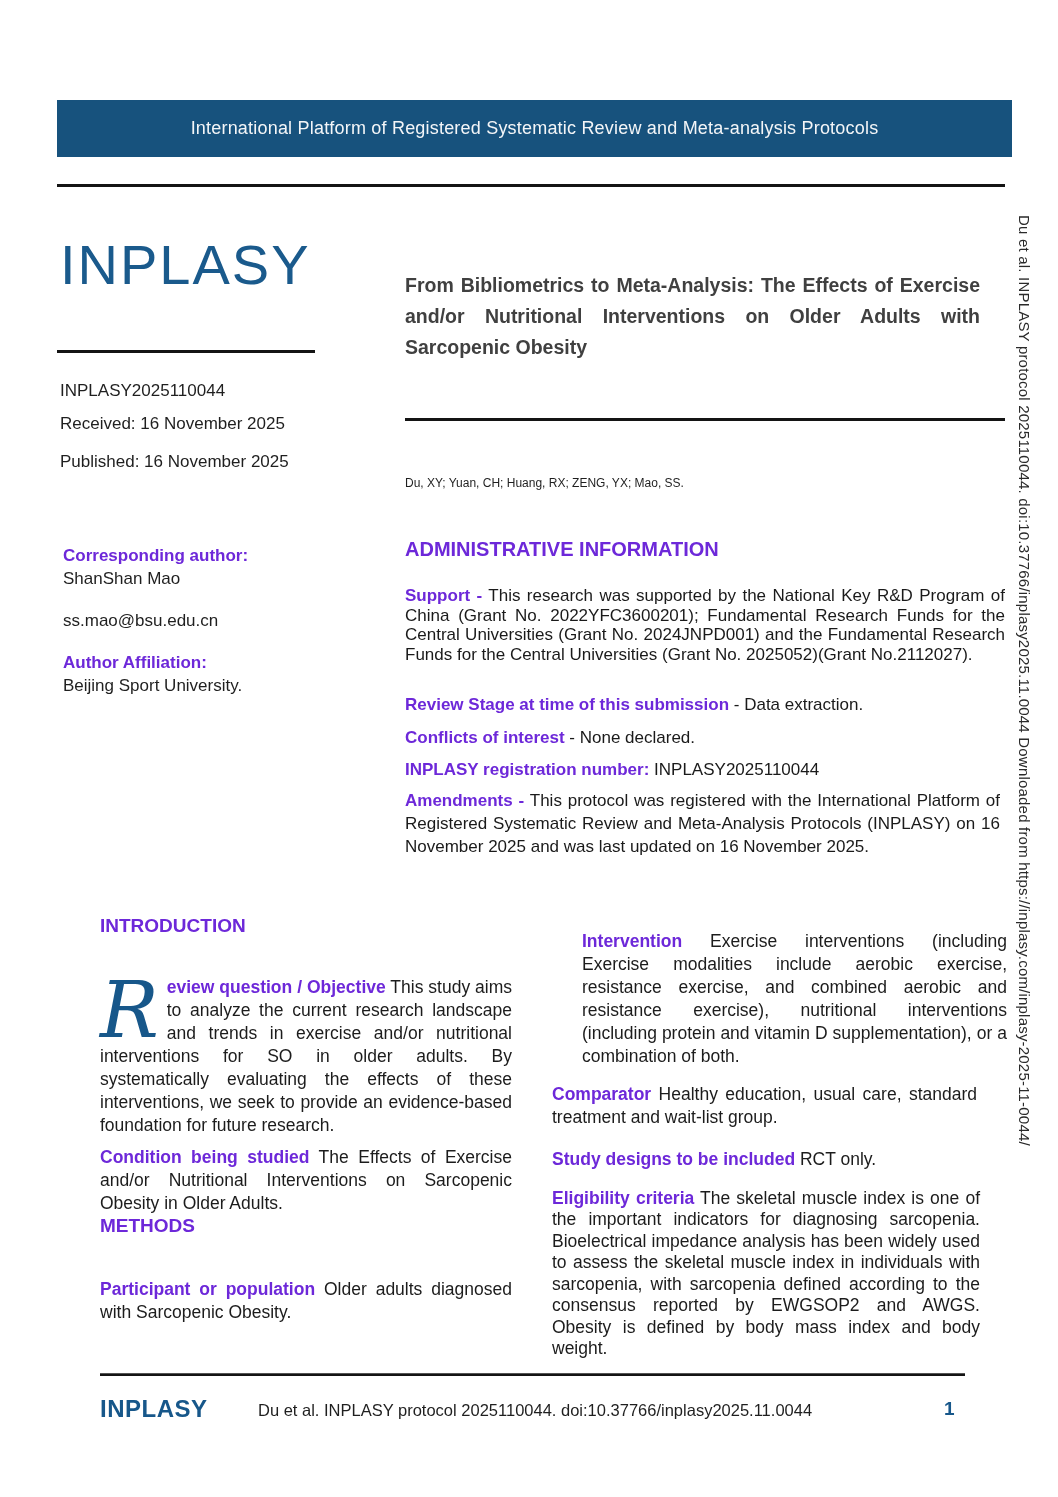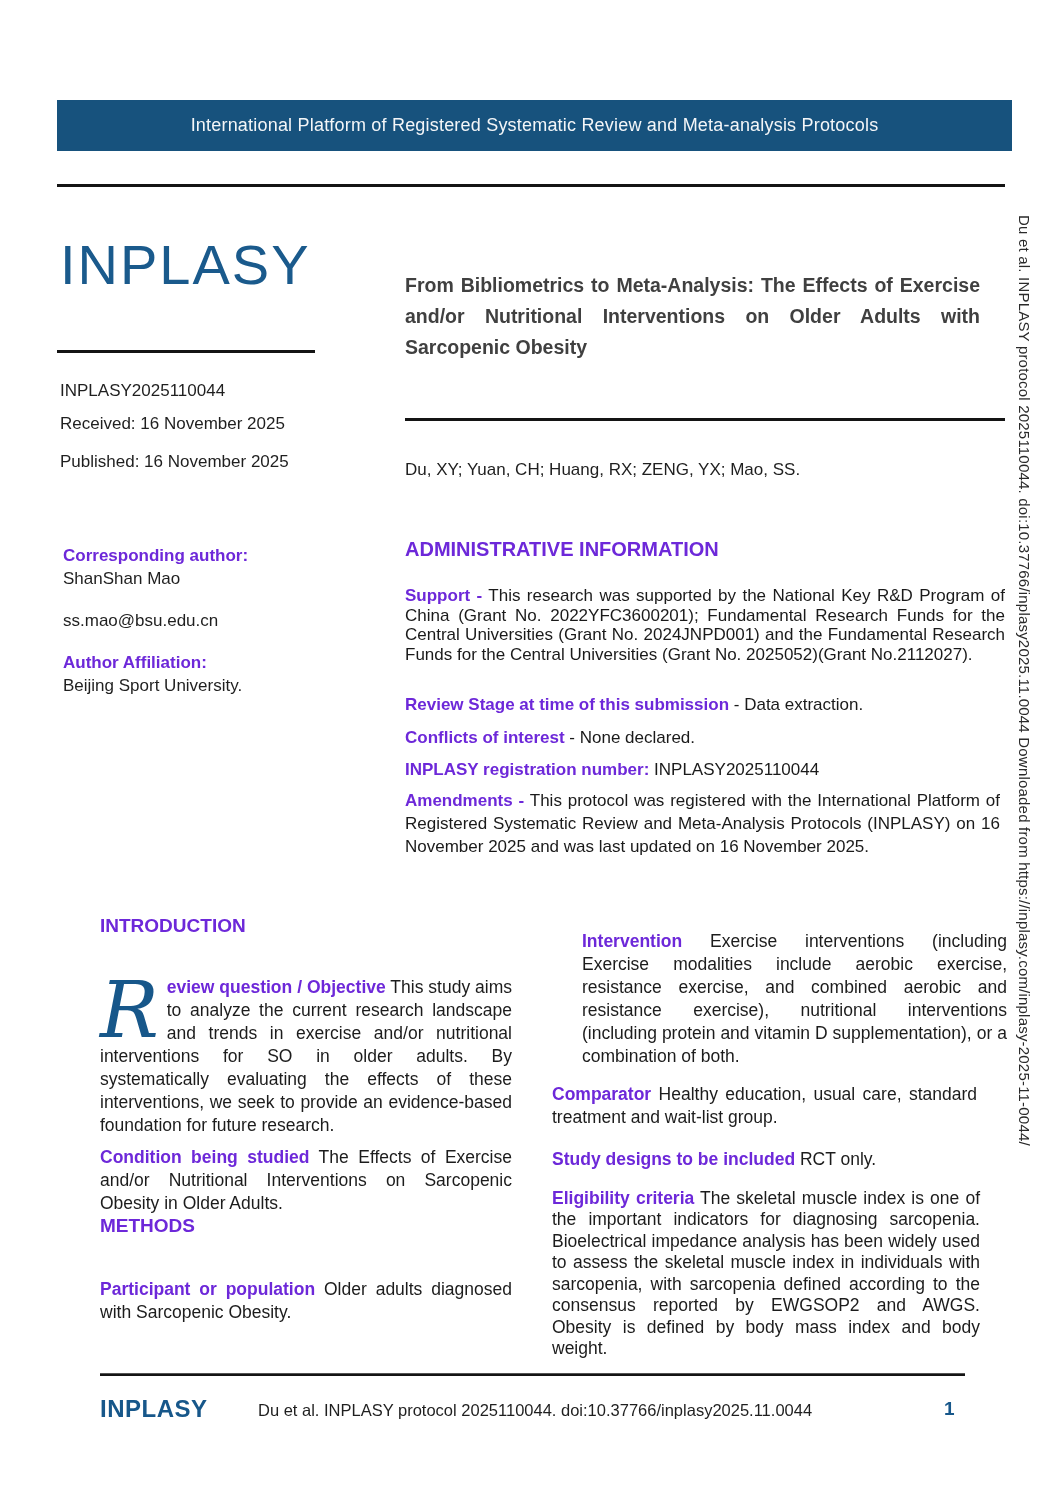--- a/index.html
+++ b/index.html
@@ -1,38 +1,38 @@
 <!DOCTYPE html>
 <html><head>
 <meta charset="utf-8">
 <style>
   html,body{margin:0;padding:0;background:#ffffff;}
   body{width:1058px;height:1497px;position:relative;font-family:"Liberation Sans",sans-serif;color:#1a1a1a;overflow:hidden;}
   .page{position:absolute;inset:0;background:#fff;}
 
-  .banner{position:absolute;left:57px;top:100px;width:955px;height:51px;background:#17527d;display:flex;align-items:center;justify-content:center;}
+  .banner{position:absolute;left:57px;top:100px;width:955px;height:57px;background:#17527d;display:flex;align-items:center;justify-content:center;}
   .banner span{color:#f4f6f8;font-size:18px;letter-spacing:0.2px;}
 
   .rule{position:absolute;background:#141414;}
   .rule-top{left:57px;top:184px;width:948px;height:3px;}
   .rule-logo{left:57px;top:350px;width:258px;height:3px;}
   .rule-title{left:405px;top:418px;width:600px;height:3px;}
   .rule-footer{left:100px;top:1373px;width:865px;height:3px;border-top:1px solid #555;box-sizing:border-box;}
 
   .logo{position:absolute;left:60px;top:232px;font-size:56px;font-weight:400;color:#1a5a8c;letter-spacing:2px;}
 
   .meta{position:absolute;left:60px;top:374px;font-size:17px;line-height:33px;color:#1f1f1f;}
   .meta .pub{margin-top:5px;}
 
   .corr{position:absolute;left:63px;top:544px;font-size:17px;line-height:23px;color:#1f1f1f;}
   .corr .gap{height:19px;}
   .blue-b{color:#6d28d9;font-weight:bold;}
 
   .doc-title{position:absolute;left:405px;top:270px;width:575px;font-size:19.5px;font-weight:bold;color:#404040;line-height:31px;text-align:justify;}
-  .authors{position:absolute;left:405px;top:460px;font-size:17px;color:#1f1f1f;}
+  .authors{position:absolute;left:405px;top:476px;font-size:12px;color:#1f1f1f;}
 
   .admin-h{position:absolute;left:405px;top:538px;font-size:20px;}
   .para{text-align:justify;}
   .support{position:absolute;left:405px;top:569px;width:600px;font-size:17px;line-height:19.5px;}
   .one-line{position:absolute;left:405px;font-size:17px;}
   .rs{top:678px;text-align:right;}
   .ci{top:711px;}
   .reg{top:743px;}
   .amend{position:absolute;left:405px;top:772px;width:595px;font-size:17px;line-height:23px;}
 

